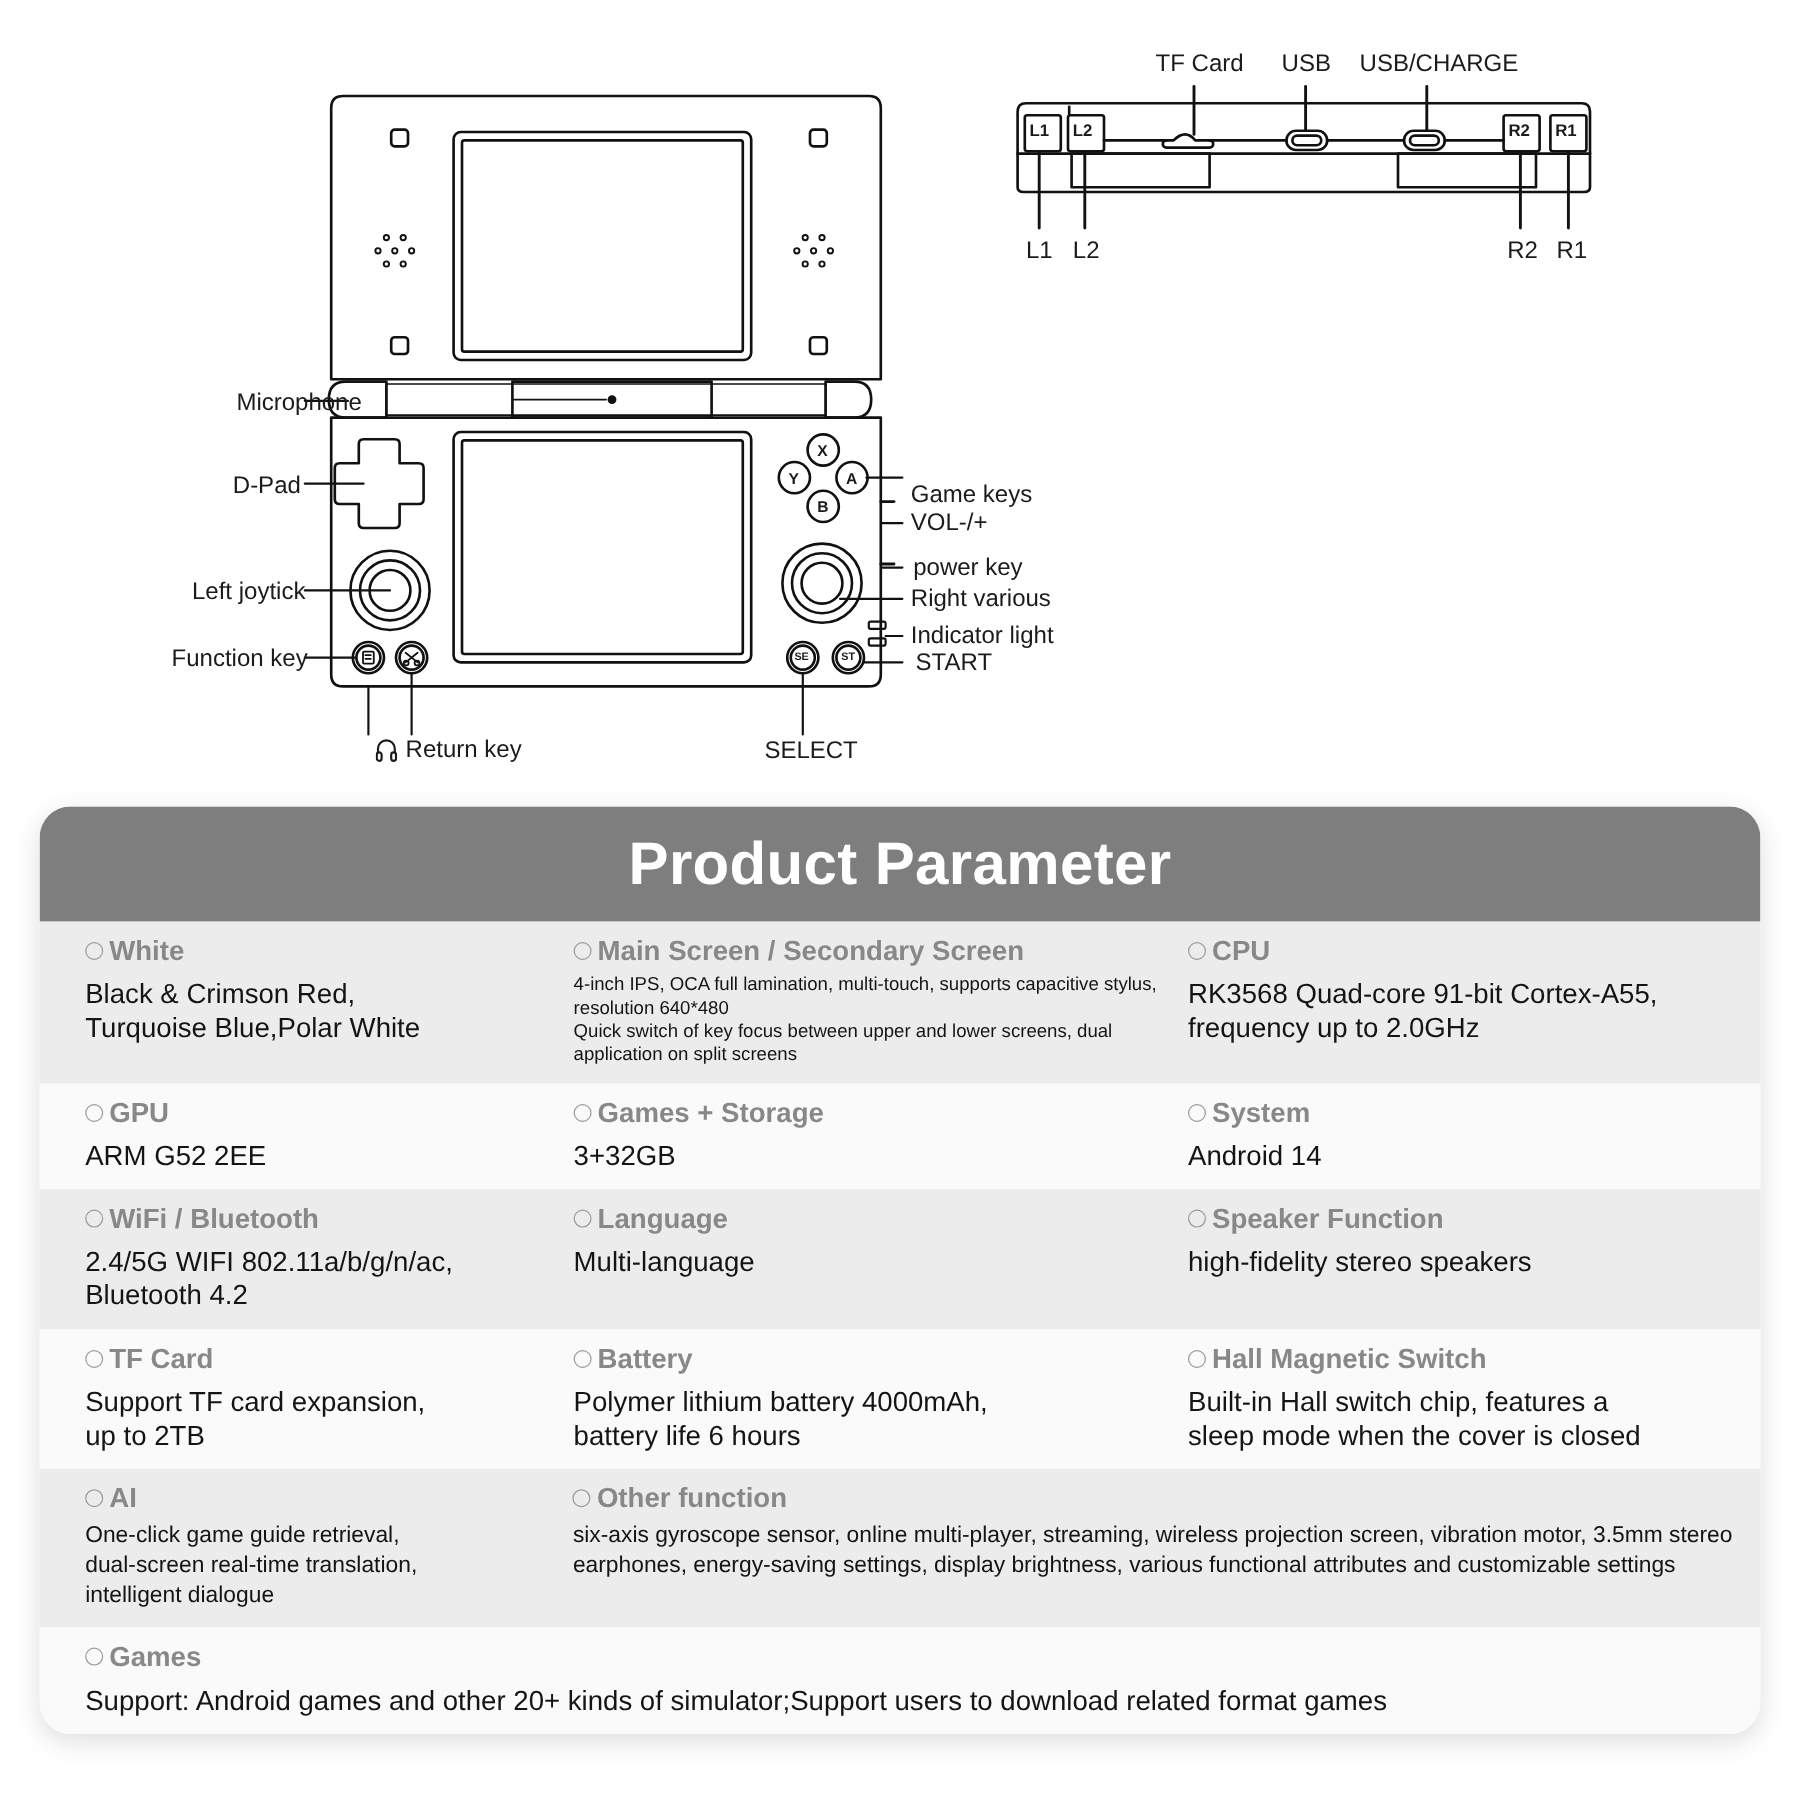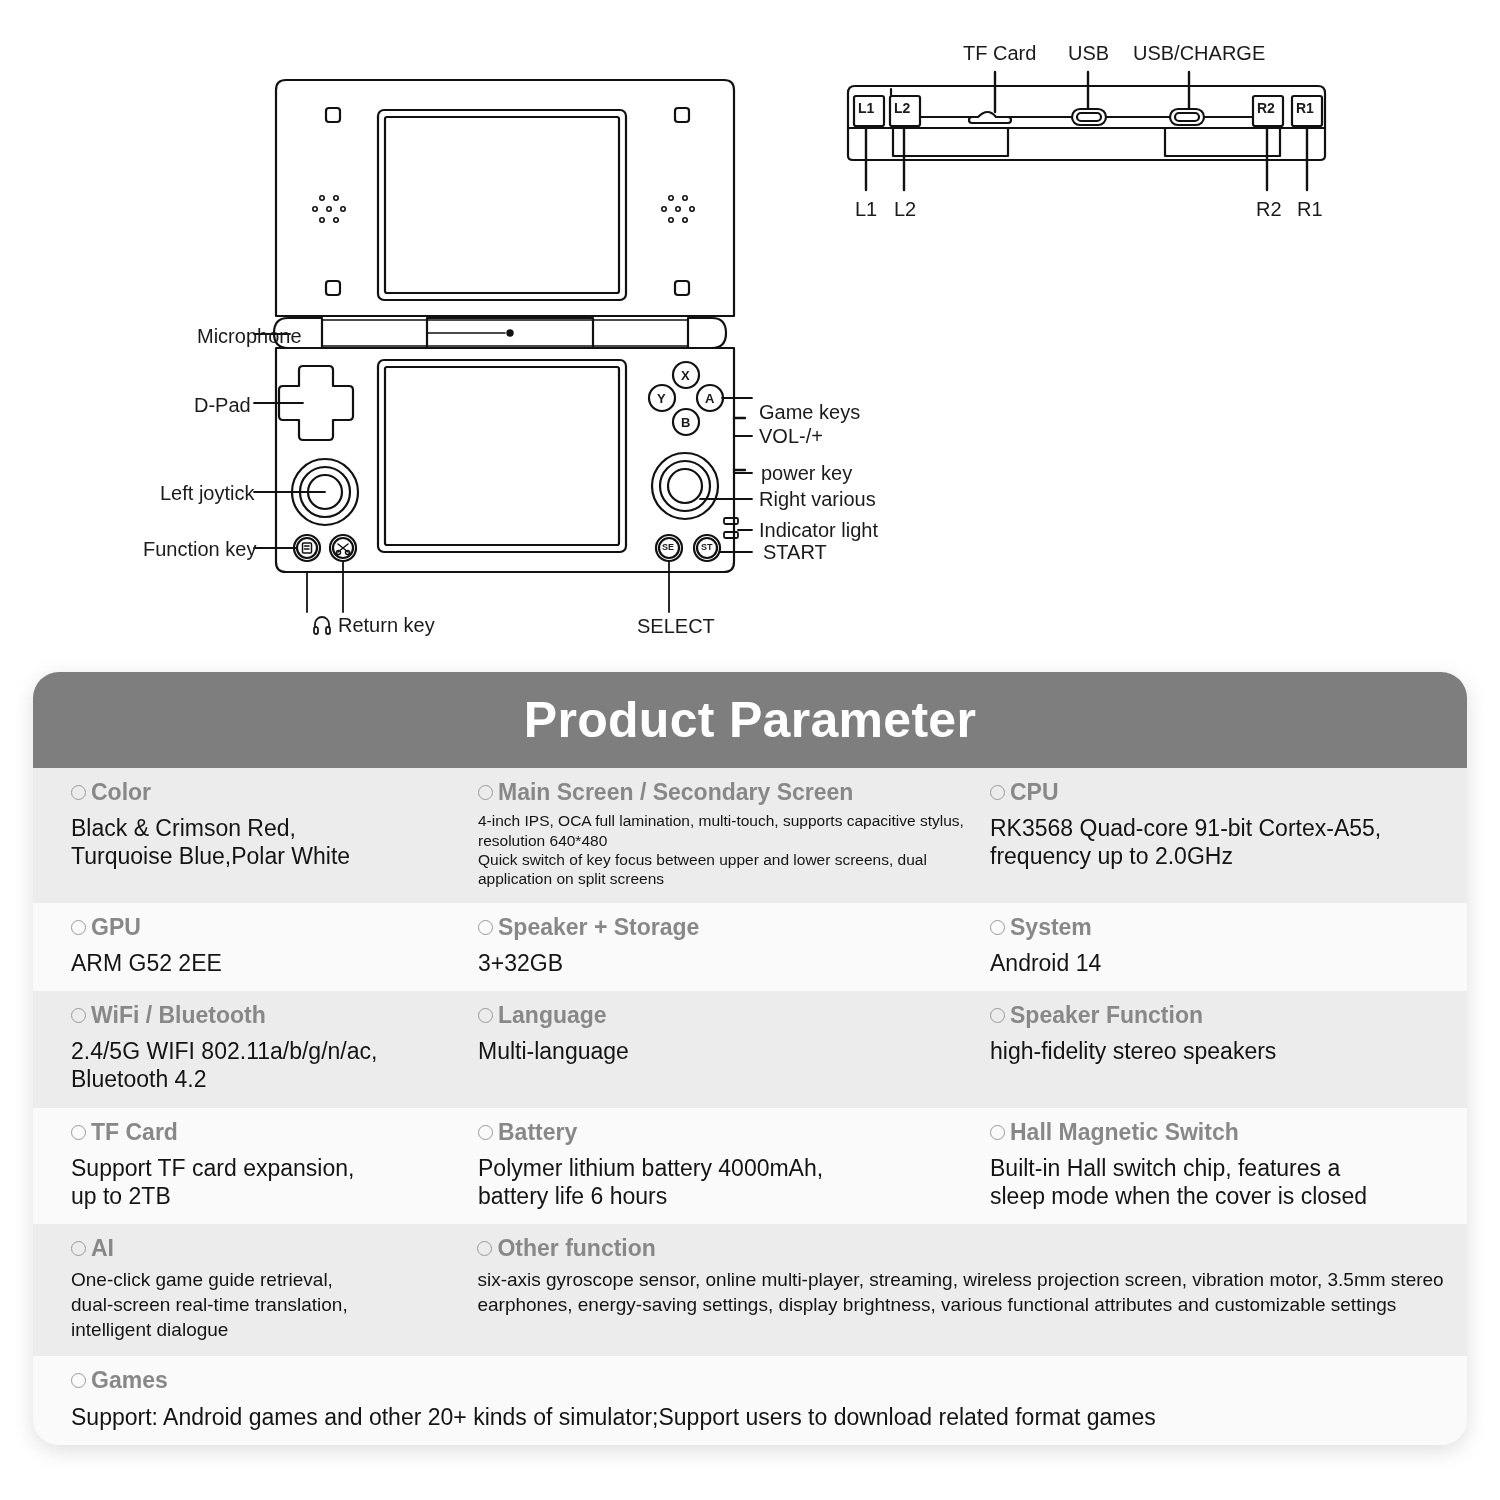--- a/index.html
+++ b/index.html
@@ -345,21 +345,21 @@
 
 <div id="param-card">
   <div id="param-title-bar">
     <div id="param-title">Product Parameter</div>
   </div>
   <div id="param-rows">
       <div class="prow shade">
         <div class="pcell c1">
           <div class="pkey">
             <span class="bullet"></span>
-            <span>Color</span>
+            <span>White</span>
           </div>
           <div class="pval">Black &amp; Crimson Red,
 Turquoise Blue,Polar White</div>
         </div>
         <div class="pcell c2">
           <div class="pkey">
             <span class="bullet"></span>
             <span>Main Screen / Secondary Screen</span>
           </div>
           <div class="pval tiny">4-inch IPS, OCA full lamination, multi-touch, supports capacitive stylus, resolution 640*480
@@ -378,21 +378,21 @@
         <div class="pcell c1">
           <div class="pkey">
             <span class="bullet"></span>
             <span>GPU</span>
           </div>
           <div class="pval">ARM G52 2EE</div>
         </div>
         <div class="pcell c2">
           <div class="pkey">
             <span class="bullet"></span>
-            <span>Speaker + Storage</span>
+            <span>Games + Storage</span>
           </div>
           <div class="pval">3+32GB</div>
         </div>
         <div class="pcell c3">
           <div class="pkey">
             <span class="bullet"></span>
             <span>System</span>
           </div>
           <div class="pval">Android 14</div>
         </div>

